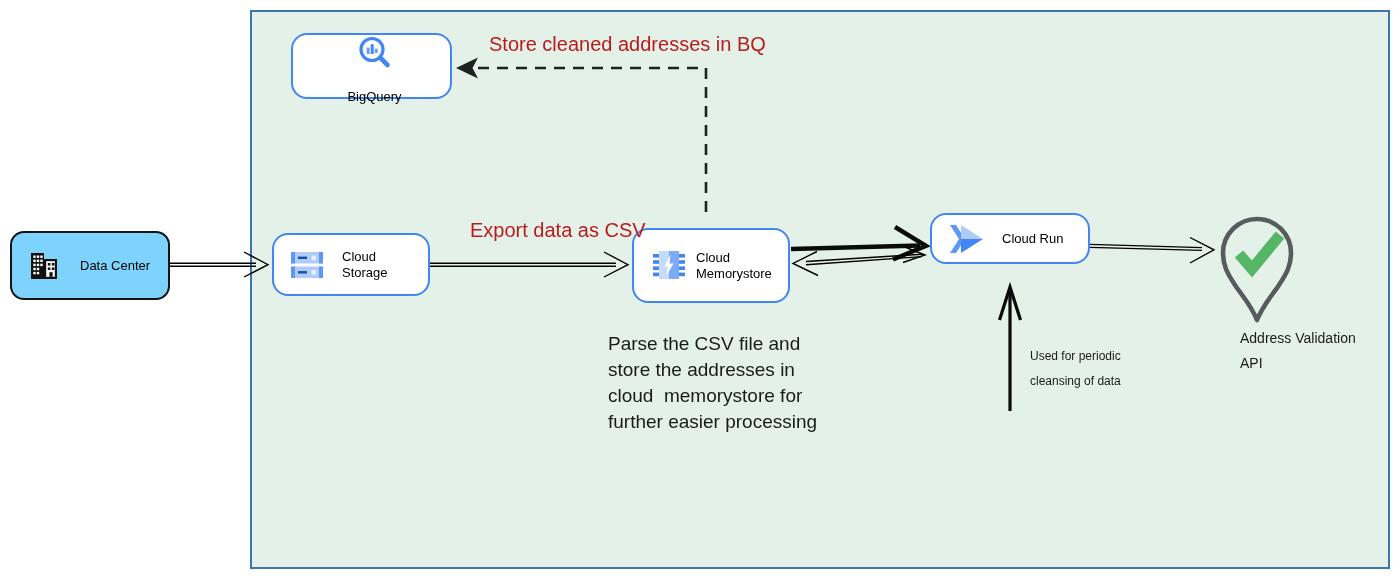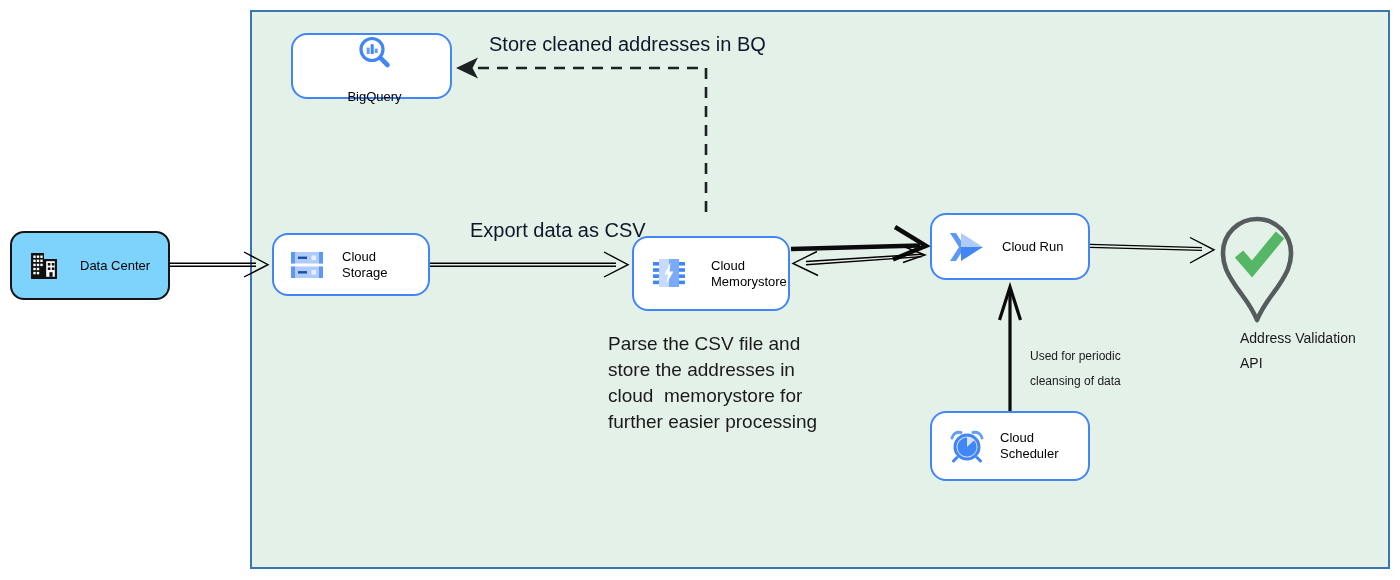--- a/index.html
+++ b/index.html
@@ -17,21 +17,21 @@
     border-radius:16px;display:flex;align-items:center;box-sizing:border-box;
     padding:0 10px 0 16px;gap:18px;
   }
   .node .nlabel{font-size:13px;line-height:16px;color:#000000;}
   .node.gray{background:#7dd3fc;border:2px solid #141414;border-radius:14px;}
   .icon{display:flex;align-items:center;justify-content:center;flex:0 0 auto;}
   .note{
     position:absolute;z-index:4;font-size:19px;line-height:26px;
     color:#1a1a1a;white-space:pre-wrap;
   }
-  .alabel{position:absolute;z-index:4;font-size:20px;color:#0f172a;white-space:pre-wrap;}
+  .alabel{position:absolute;z-index:4;font-size:20px;color:#b91c1c;white-space:pre-wrap;}
   .pin-node{position:absolute;z-index:3;}
 </style>
 </head>
 <body>
 
 <div class="stage">
 
   <div class="zone"></div>
 
   <svg class="edges" width="1400" height="580" viewBox="0 0 1400 580">
@@ -138,65 +138,52 @@
           <rect x="1" y="16.5" width="4" height="11.5" fill="#5e97f6"></rect>
           <rect x="29" y="16.5" width="4" height="11.5" fill="#5e97f6"></rect>
           <rect x="8" y="21.1" width="9" height="2.4" fill="#174ea6"></rect>
           <rect x="21.5" y="20" width="4.6" height="4.6" fill="#e8f0fe"></rect>
         </g>
       </svg>
     </span>
     <span class="nlabel">Cloud Storage</span>
   </div>
 
-  <div class="node" style="left:632px;top:228px;width:158px;height:75px;gap:23px;margin-top:8px;">
+  <div class="node" style="left:632px;top:228px;width:158px;height:75px;gap:8px;">
     <span class="icon">
       <svg width="38" height="34" viewBox="0 0 38 34">
         <g fill="#4285f4">
           <rect x="3" y="5" width="6" height="3.6"></rect>
             <rect x="3" y="11.2" width="6" height="3.6"></rect>
           <rect x="3" y="17.4" width="6" height="3.6"></rect>
             <rect x="3" y="23.6" width="6" height="3.6"></rect>
           <rect x="29" y="5" width="6" height="3.6"></rect>
             <rect x="29" y="11.2" width="6" height="3.6"></rect>
           <rect x="29" y="17.4" width="6" height="3.6"></rect>
             <rect x="29" y="23.6" width="6" height="3.6"></rect>
         </g>
         <rect x="9" y="2" width="10" height="28" fill="#c6dafc"></rect>
         <rect x="19" y="2" width="10" height="28" fill="#7baaf7"></rect>
         <polygon points="20.5,5.5 14.5,17.5 18,17.5 16.5,26.5 23.5,14.5 19.5,14.5" fill="#ffffff"></polygon>
       </svg>
     </span>
     <span class="nlabel" style="max-width:84px;">Cloud Memorystore</span>
   </div>
 
-  <div class="node" style="left:930px;top:213px;width:160px;height:67px;">
+  <div class="node" style="left:930px;top:213px;width:160px;height:51px;">
     <span class="icon">
       <svg width="36" height="28" viewBox="0 0 36 28">
         <polygon points="2,0 8,0 17,14 8,28 2,28 11,14" fill="#5e97f6"></polygon>
         <polygon points="13,0 35,14 13,14" fill="#aecbfa"></polygon>
         <polygon points="13,14 35,14 13,28" fill="#4285f4"></polygon>
       </svg>
     </span>
     <span class="nlabel">Cloud Run</span>
   </div>
 
-  <div class="node" style="left:930px;top:411px;width:160px;height:70px;gap:14px;">
-    <span class="icon">
-      <svg width="38" height="34" viewBox="0 0 38 34">
-        <path d="M4,9 A7,7 0 0 1 13,3.5" stroke="#669df6" stroke-width="3" fill="none" stroke-linecap="round"></path>
-        <path d="M25,3.5 A7,7 0 0 1 34,9" stroke="#669df6" stroke-width="3" fill="none" stroke-linecap="round"></path>
-        <circle cx="19" cy="18" r="12" fill="#d2e3fc" stroke="#4285f4" stroke-width="3"></circle>
-        <path d="M19,18 V8.5 A9.5,9.5 0 1 0 26,11.5 Z" fill="#4285f4"></path>
-        <line x1="9" y1="28.5" x2="5.5" y2="32" stroke="#4285f4" stroke-width="3" stroke-linecap="round"></line>
-        <line x1="29" y1="28.5" x2="32.5" y2="32" stroke="#4285f4" stroke-width="3" stroke-linecap="round"></line>
-      </svg>
-    </span>
-    <span class="nlabel">Cloud Scheduler</span>
-  </div>
 
   <div class="pin-node" style="left:1218px;top:208px;">
     <span class="icon">
       <svg width="78" height="120" viewBox="0 0 78 120">
         <path d="M39,112 C33,97 25,89 17,77 C9,65 5,57 5,45 A34,34 0 1 1 73,45 C73,57 69,65 61,77 C53,89 45,97 39,112 Z" fill="none" stroke="#565b5e" stroke-width="4.6" stroke-linejoin="round"></path>
         <path d="M21,46 L34,61 L62,27" fill="none" stroke="#55b665" stroke-width="11"></path>
       </svg>
     </span>
   </div>
   <div class="note" style="left:1240px;top:326px;font-size:14px;line-height:25px;">Address Validation

